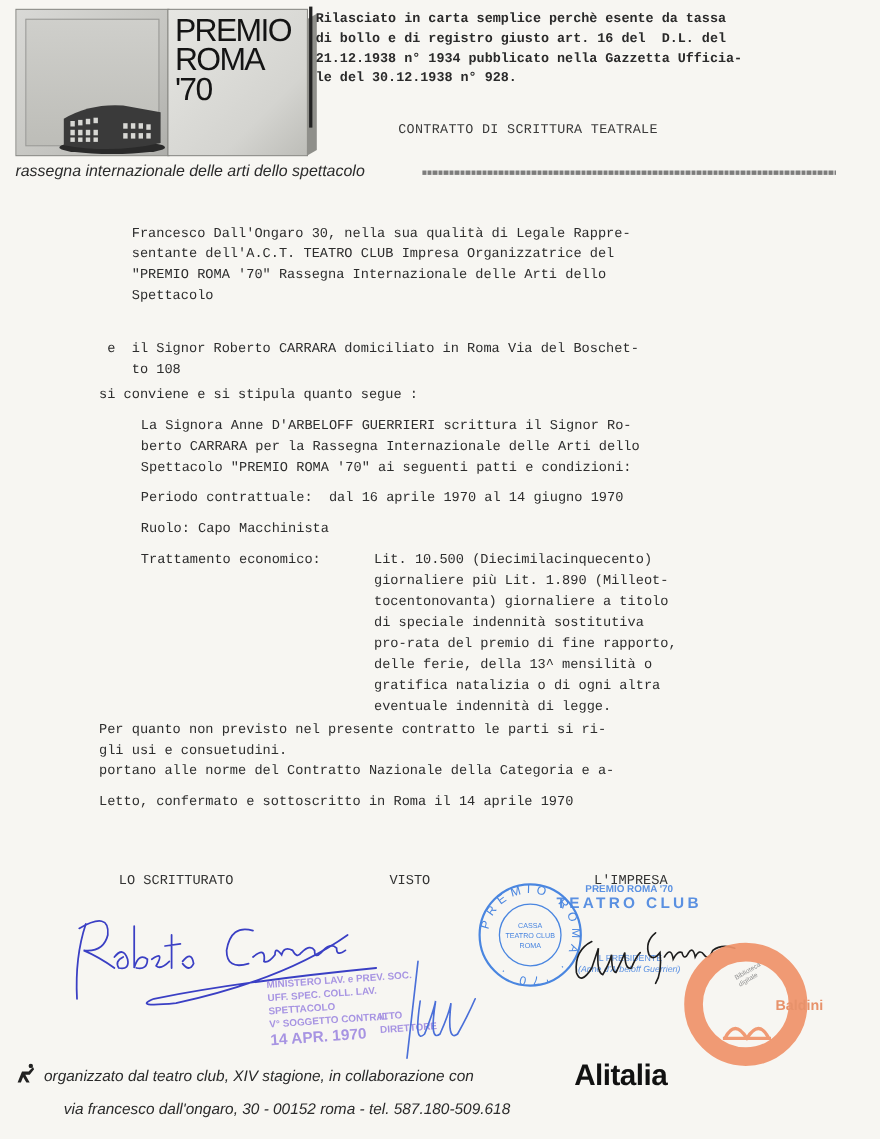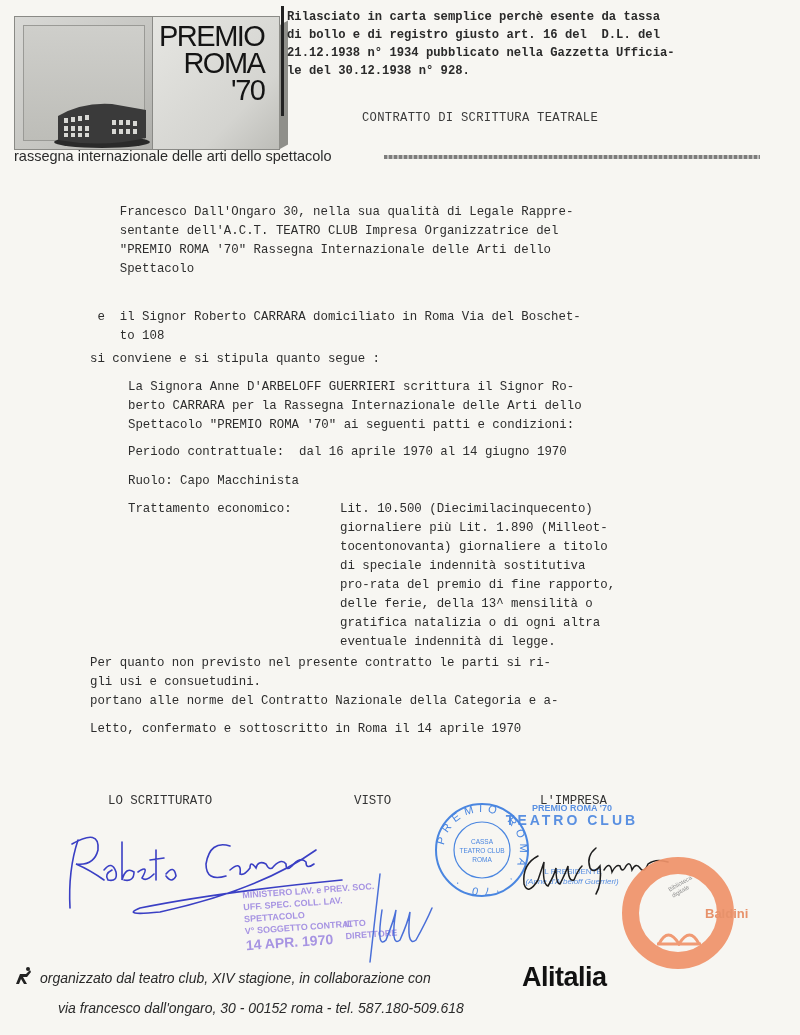--- a/index.html
+++ b/index.html
@@ -5,24 +5,23 @@
   html, body { margin: 0; padding: 0; }
   body {
     width: 800px; height: 1035px; position: relative; overflow: hidden;
     background: #f7f6f2;
     font-family: "Liberation Mono", "DejaVu Sans Mono", monospace;
     color: #2a2a2a;
   }
   .abs { position: absolute; }
   
   .logo-box {
-    position: absolute; top: 16px; height: 132px;
+    position: absolute; top: 8px; height: 132px;
     background: linear-gradient(135deg, #d9d9d6 0%, #c4c4c0 60%, #aeaeaa 100%);
     border: 1px solid #8a8a86;
-    text-align: right;
   }
   .logo-box.left { left: 14px; width: 138px; }
   .logo-box.right { left: 152px; width: 126px; background: linear-gradient(135deg,#e6e6e2 0%,#d4d4d0 70%,#bdbdb8 100%); }
   .logo-box .side { position:absolute; right:-9px; top:6px; width:9px; height:124px; background:#8f8f8a; transform: skewY(-30deg); }
   .logo-box.left .inner {
     position:absolute; left:8px; top:8px; right:8px; bottom:8px;
     background: linear-gradient(180deg,#cfcfcb 0%,#bdbdb8 100%);
     border:1px solid #9a9a96;
   }
   .colosseum {
@@ -31,21 +30,21 @@
   .premio-title {
     position:absolute; left:6px; top:6px;
     font-family: "Liberation Sans", "DejaVu Sans", sans-serif;
     font-size: 29px; line-height: 27px; letter-spacing: -1.5px;
     color:#141414; font-weight: 400;
   }
   .premio-title span { display:block; }
   .tagline {
     position:absolute; left:14px; top:148px;
     font-family: "Liberation Sans", "DejaVu Sans", sans-serif;
-    font-size: 14.5px; color:#2b2b2b;
+    font-style: italic; font-size: 14.5px; color:#2b2b2b;
   }
   .tagline-rule {
     position:absolute; left:384px; top:155px; width:376px; height:4px;
     background: repeating-linear-gradient(90deg,#555 0 3px,#aaa 3px 5px);
     opacity: .75;
   }
   .header-text {
     position:absolute; left:287px; top:8px; width:500px;
     font-size: 12.2px; line-height: 18px; color:#2a2a2a; font-weight: bold;
     white-space: pre;

